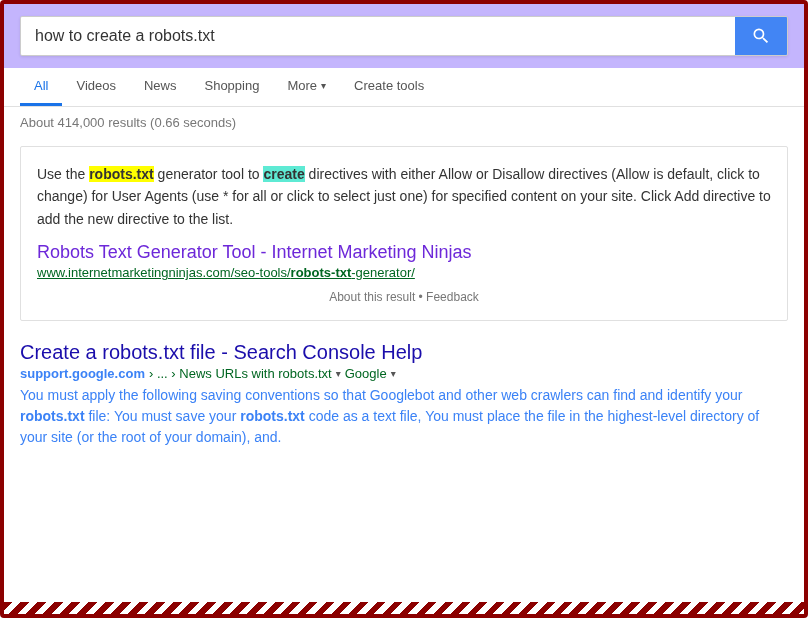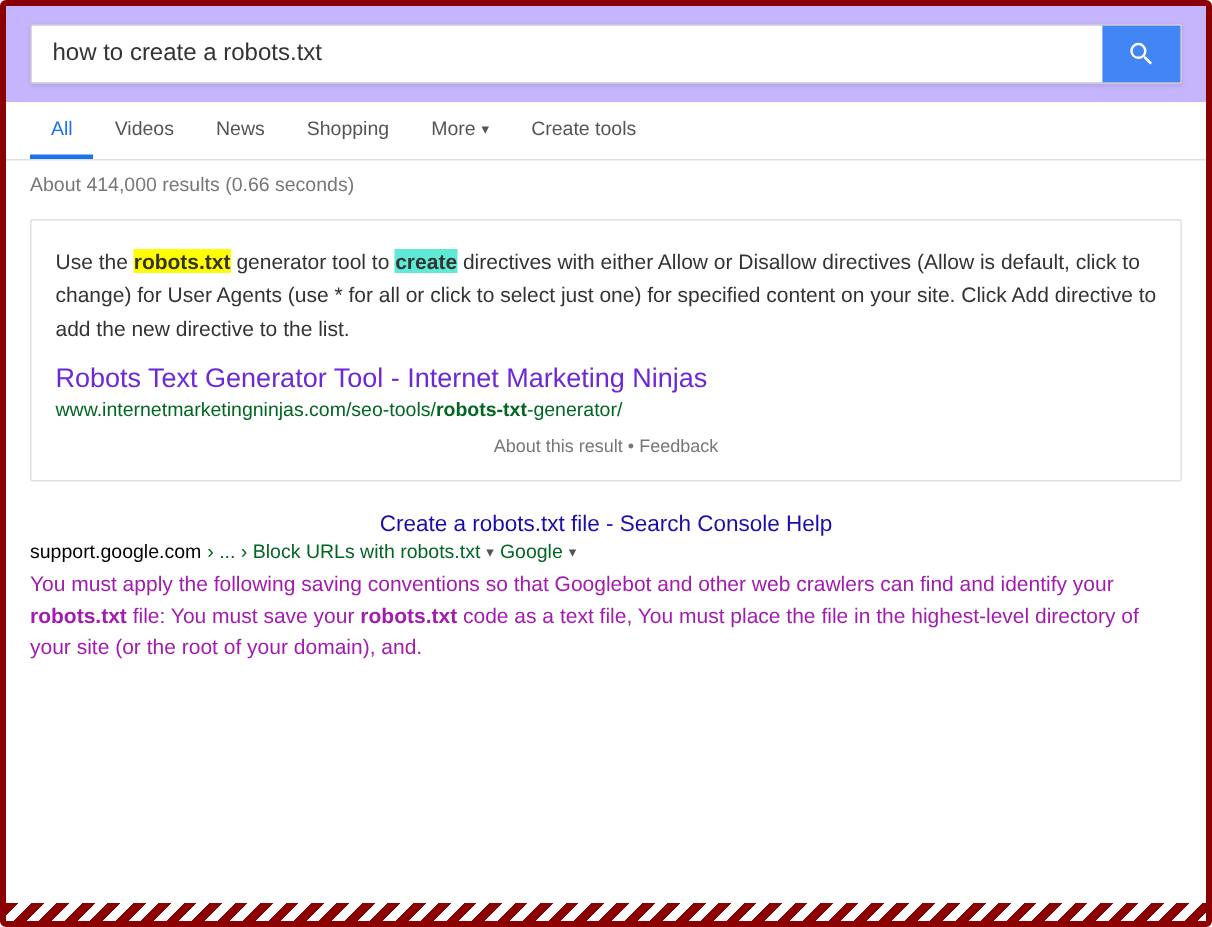--- a/index.html
+++ b/index.html
@@ -129,66 +129,67 @@
       font-size: 18px;
       color: #6d28d9;
       cursor: pointer;
       text-decoration: none;
       display: block;
     }
     .snippet-url {
       font-size: 13px;
       color: #006621;
       margin-top: 2px;
+      text-decoration: underline;
     }
     .snippet-url .bold-part {
       font-weight: bold;
     }
     .snippet-footer {
       text-align: center;
       margin-top: 10px;
       font-size: 12px;
       color: #777;
     }
 
     
     .search-result {
       padding: 12px 16px;
     }
     .result-title {
-      font-size: 15px;
+      font-size: 20px;
       color: #1a0dab;
       cursor: pointer;
       text-decoration: none;
       display: block;
-      text-align: center;
     }
     .result-url-line {
       display: flex;
       align-items: center;
       gap: 4px;
       margin-top: 2px;
       font-size: 13px;
       color: #006621;
     }
     .result-url-line .breadcrumb {
       color: #006621;
     }
     .result-url-line .domain {
-      color: #000000;
+      color: #3b82f6;
+      font-weight: bold;
     }
     .dropdown-small {
       font-size: 10px;
       color: #555;
       cursor: pointer;
     }
     .result-snippet {
       margin-top: 4px;
       font-size: 14px;
-      color: #a21caf;
+      color: #3b82f6;
       line-height: 1.5;
     }
     .result-snippet .bold {
       font-weight: bold;
     }
   </style>
 </head>
 <body>
 
 <div class="search-bar-area">
@@ -228,21 +229,21 @@
   </div>
   <div class="snippet-footer">
     <span style="cursor:pointer;">About this result • Feedback</span>
   </div>
 </div>
 
 <div class="search-result">
   <a class="result-title">Create a robots.txt file - Search Console Help</a>
   <div class="result-url-line">
     <span class="domain">support.google.com</span>
-    <span class="breadcrumb">› ... › Block URLs with robots.txt</span>
+    <span class="breadcrumb">› ... › News URLs with robots.txt</span>
     <span class="dropdown-small">▾</span>
     <span>Google</span>
     <span class="dropdown-small">▾</span>
   </div>
   <div class="result-snippet">
     <span>You must apply the following saving conventions so that Googlebot and other web crawlers can find and identify your </span><span class="bold">robots.txt</span><span> file: You must save your </span><span class="bold">robots.txt</span><span> code as a text file, You must place the file in the highest-level directory of your site (or the root of your domain), and.</span>
   </div>
 </div>
 
 </body></html>

